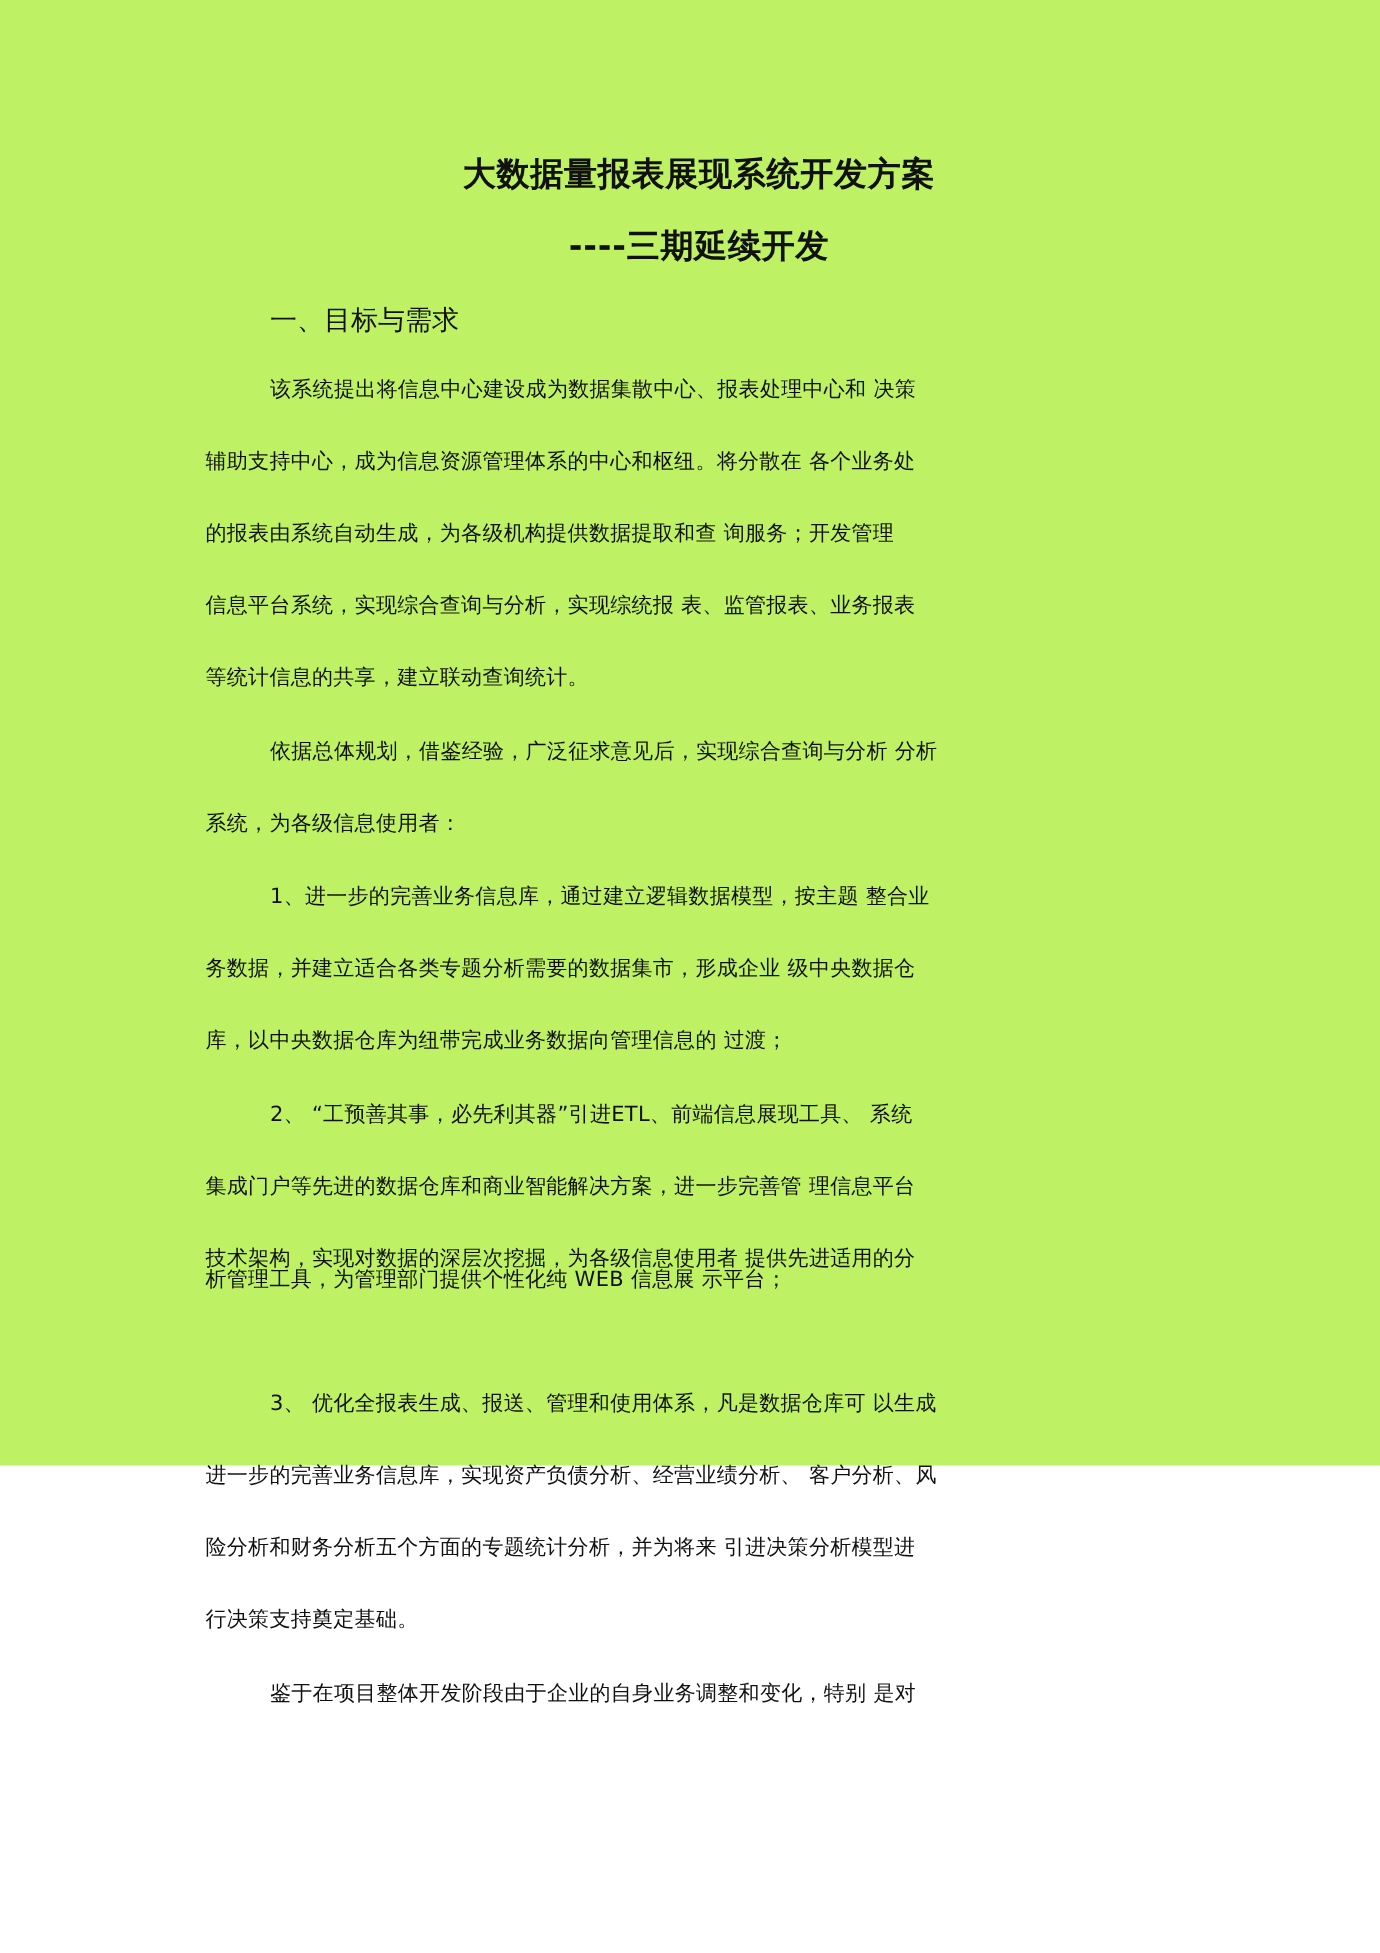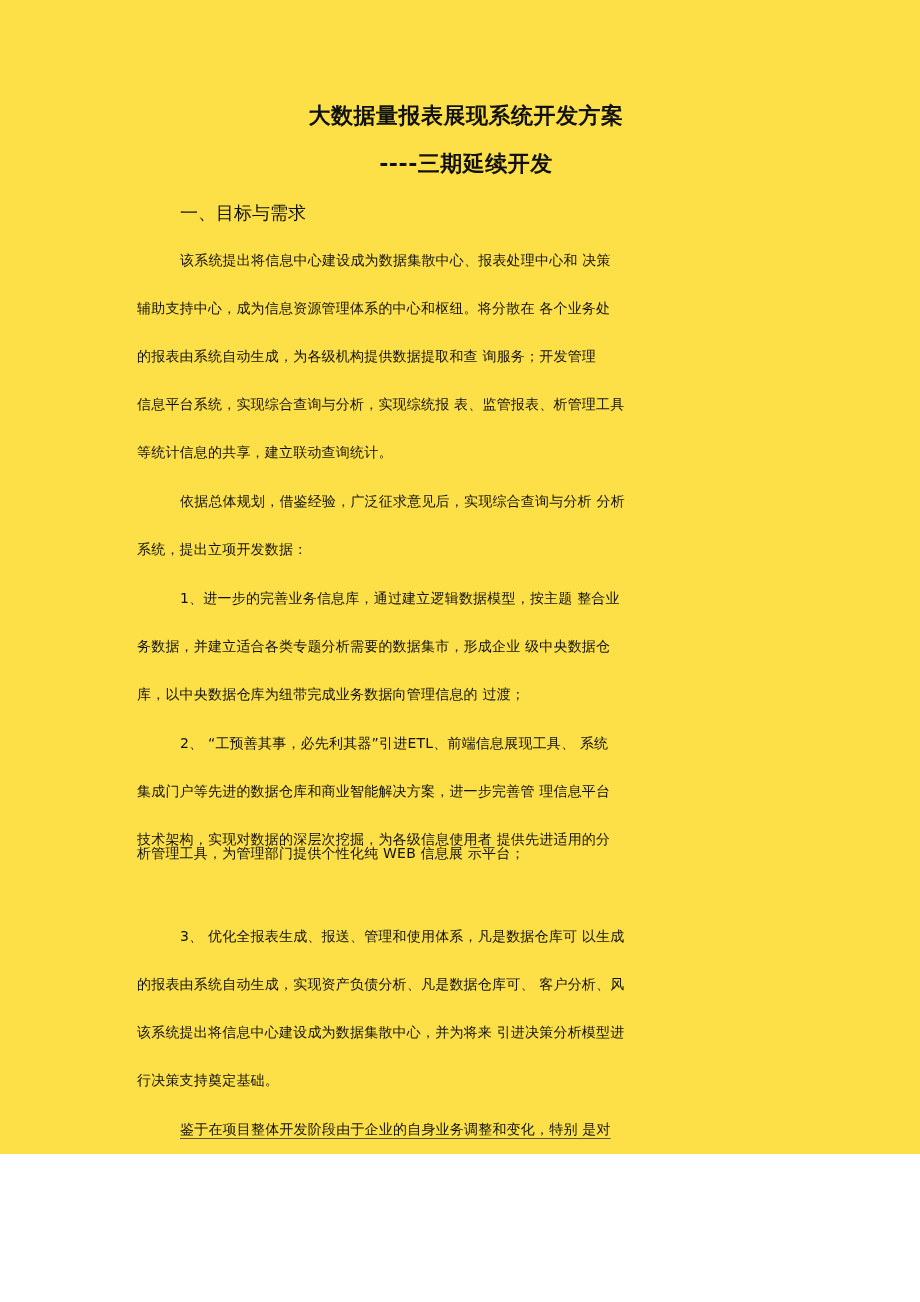--- a/index.html
+++ b/index.html
@@ -13,22 +13,22 @@
       position: relative;
       overflow: hidden;
       font-family: "DejaVu Sans", "Liberation Sans", sans-serif;
       color: #111111;
     }
     .page {
       position: absolute;
       left: 0;
       top: 0;
       width: 920px;
-      height: 1154px;
-      background: #fde047;
+      height: 977px;
+      background: #bef264;
     }
     .title {
       position: absolute;
       left: 0;
       width: 920px;
       text-align: center;
       font-weight: bold;
       font-size: 22px;
       letter-spacing: 0.5px;
       white-space: nowrap;
@@ -46,65 +46,64 @@
     .line {
       position: absolute;
       left: 137px;
       font-size: 14px;
       white-space: nowrap;
       line-height: 24px;
       letter-spacing: 0.2px;
     }
     .indent { left: 180px; }
     .underline {
-      text-decoration: underline;
       text-decoration-color: #555555;
       text-underline-offset: 4px;
     }
   </style>
 </head>
 <body>
 
 <div class="page">
 
   <div class="title title-main">大数据量报表展现系统开发方案</div>
   <div class="title title-sub">----三期延续开发</div>
 
   <div class="heading">一、目标与需求</div>
 
   <div>
     <div class="line indent" style="top:248px">该系统提出将信息中心建设成为数据集散中心、报表处理中心和 决策</div>
     <div class="line" style="top:296px">辅助支持中心，成为信息资源管理体系的中心和枢纽。将分散在 各个业务处</div>
     <div class="line" style="top:344px">的报表由系统自动生成，为各级机构提供数据提取和查 询服务；开发管理</div>
-    <div class="line" style="top:392px">信息平台系统，实现综合查询与分析，实现综统报 表、监管报表、析管理工具</div>
+    <div class="line" style="top:392px">信息平台系统，实现综合查询与分析，实现综统报 表、监管报表、业务报表</div>
     <div class="line" style="top:440px">等统计信息的共享，建立联动查询统计。</div>
   </div>
 
   <div>
     <div class="line indent" style="top:489px">依据总体规划，借鉴经验，广泛征求意见后，实现综合查询与分析 分析</div>
-    <div class="line" style="top:537px">系统，提出立项开发数据：</div>
+    <div class="line" style="top:537px">系统，为各级信息使用者：</div>
   </div>
 
   <div>
     <div class="line indent" style="top:586px">1、进一步的完善业务信息库，通过建立逻辑数据模型，按主题 整合业</div>
     <div class="line" style="top:634px">务数据，并建立适合各类专题分析需要的数据集市，形成企业 级中央数据仓</div>
     <div class="line" style="top:682px">库，以中央数据仓库为纽带完成业务数据向管理信息的 过渡；</div>
   </div>
 
   <div>
     <div class="line indent" style="top:731px">2、 “工预善其事，必先利其器”引进ETL、前端信息展现工具、 系统</div>
     <div class="line" style="top:779px">集成门户等先进的数据仓库和商业智能解决方案，进一步完善管 理信息平台</div>
     <div class="line" style="top:827px">技术架构，实现对数据的深层次挖掘，为各级信息使用者 提供先进适用的分</div>
     <div class="line" style="top:841px">析管理工具，为管理部门提供个性化纯 WEB 信息展 示平台；</div>
   </div>
 
   <div>
     <div class="line indent" style="top:924px">3、 优化全报表生成、报送、管理和使用体系，凡是数据仓库可 以生成</div>
-    <div class="line" style="top:972px">的报表由系统自动生成，实现资产负债分析、凡是数据仓库可、 客户分析、风</div>
-    <div class="line" style="top:1020px">该系统提出将信息中心建设成为数据集散中心，并为将来 引进决策分析模型进</div>
+    <div class="line" style="top:972px">进一步的完善业务信息库，实现资产负债分析、经营业绩分析、 客户分析、风</div>
+    <div class="line" style="top:1020px">险分析和财务分析五个方面的专题统计分析，并为将来 引进决策分析模型进</div>
     <div class="line" style="top:1068px">行决策支持奠定基础。</div>
   </div>
 
   <div>
     <div class="line indent underline" style="top:1117px">鉴于在项目整体开发阶段由于企业的自身业务调整和变化，特别 是对</div>
   </div>
 
 </div>
 
 </body></html>

